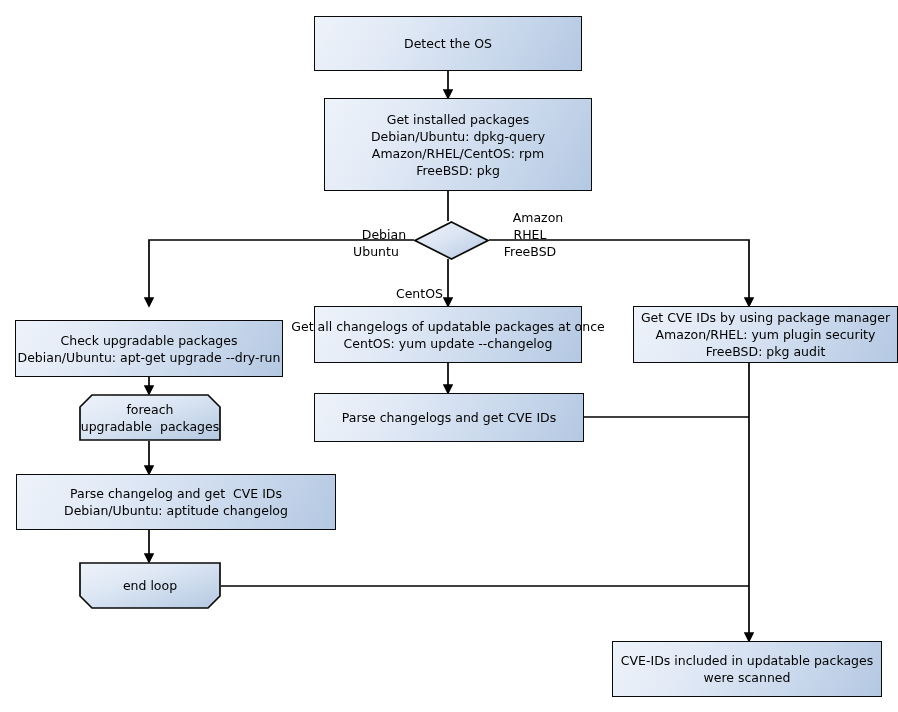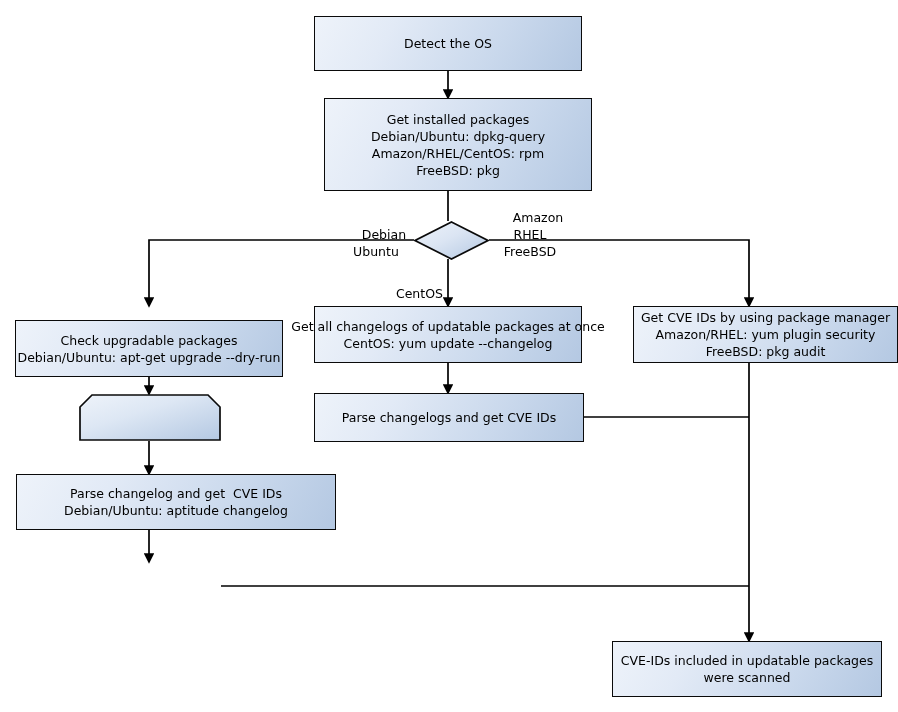--- a/index.html
+++ b/index.html
@@ -166,30 +166,45 @@
     <svg class="shape-bg" viewBox="0 0 142 47" preserveAspectRatio="none">
       <defs>
         <linearGradient id="loopStartGrad" x1="0" y1="0" x2="1" y2="1">
           <stop offset="0%" stop-color="#eef3fa"></stop>
           <stop offset="40%" stop-color="#dde7f4"></stop>
           <stop offset="100%" stop-color="#b4c8e2"></stop>
         </linearGradient>
       </defs>
       <polygon points="1,46 1,13 13,1 129,1 141,13 141,46" fill="url(#loopStartGrad)" stroke="#0a0a0a" stroke-width="1.7"></polygon>
     </svg>
+    <span class="label">foreach
+upgradable  packages</span>
   </div>
 
   <div class="node rect" style="left:314px; top:393px; width:270px; height:49px;">
     <span class="label">Parse changelogs and get CVE IDs</span>
   </div>
 
   <div class="node rect" style="left:16px; top:474px; width:320px; height:56px;">
     <span class="label">Parse changelog and get  CVE IDs
 Debian/Ubuntu: aptitude changelog</span>
   </div>
 
+  <div class="node loop-end" style="left:79px; top:562px; width:142px; height:47px;">
+    <svg class="shape-bg" viewBox="0 0 142 47" preserveAspectRatio="none">
+      <defs>
+        <linearGradient id="loopEndGrad" x1="0" y1="0" x2="1" y2="1">
+          <stop offset="0%" stop-color="#eef3fa"></stop>
+          <stop offset="40%" stop-color="#dde7f4"></stop>
+          <stop offset="100%" stop-color="#b4c8e2"></stop>
+        </linearGradient>
+      </defs>
+      <polygon points="1,1 141,1 141,34 129,46 13,46 1,34" fill="url(#loopEndGrad)" stroke="#0a0a0a" stroke-width="1.7"></polygon>
+    </svg>
+    <span class="label">end loop</span>
+  </div>
 
   <div class="node rect" style="left:612px; top:641px; width:270px; height:56px;">
     <span class="label">CVE-IDs included in updatable packages
 were scanned</span>
   </div>
 
 </div>
 
 </body></html>

